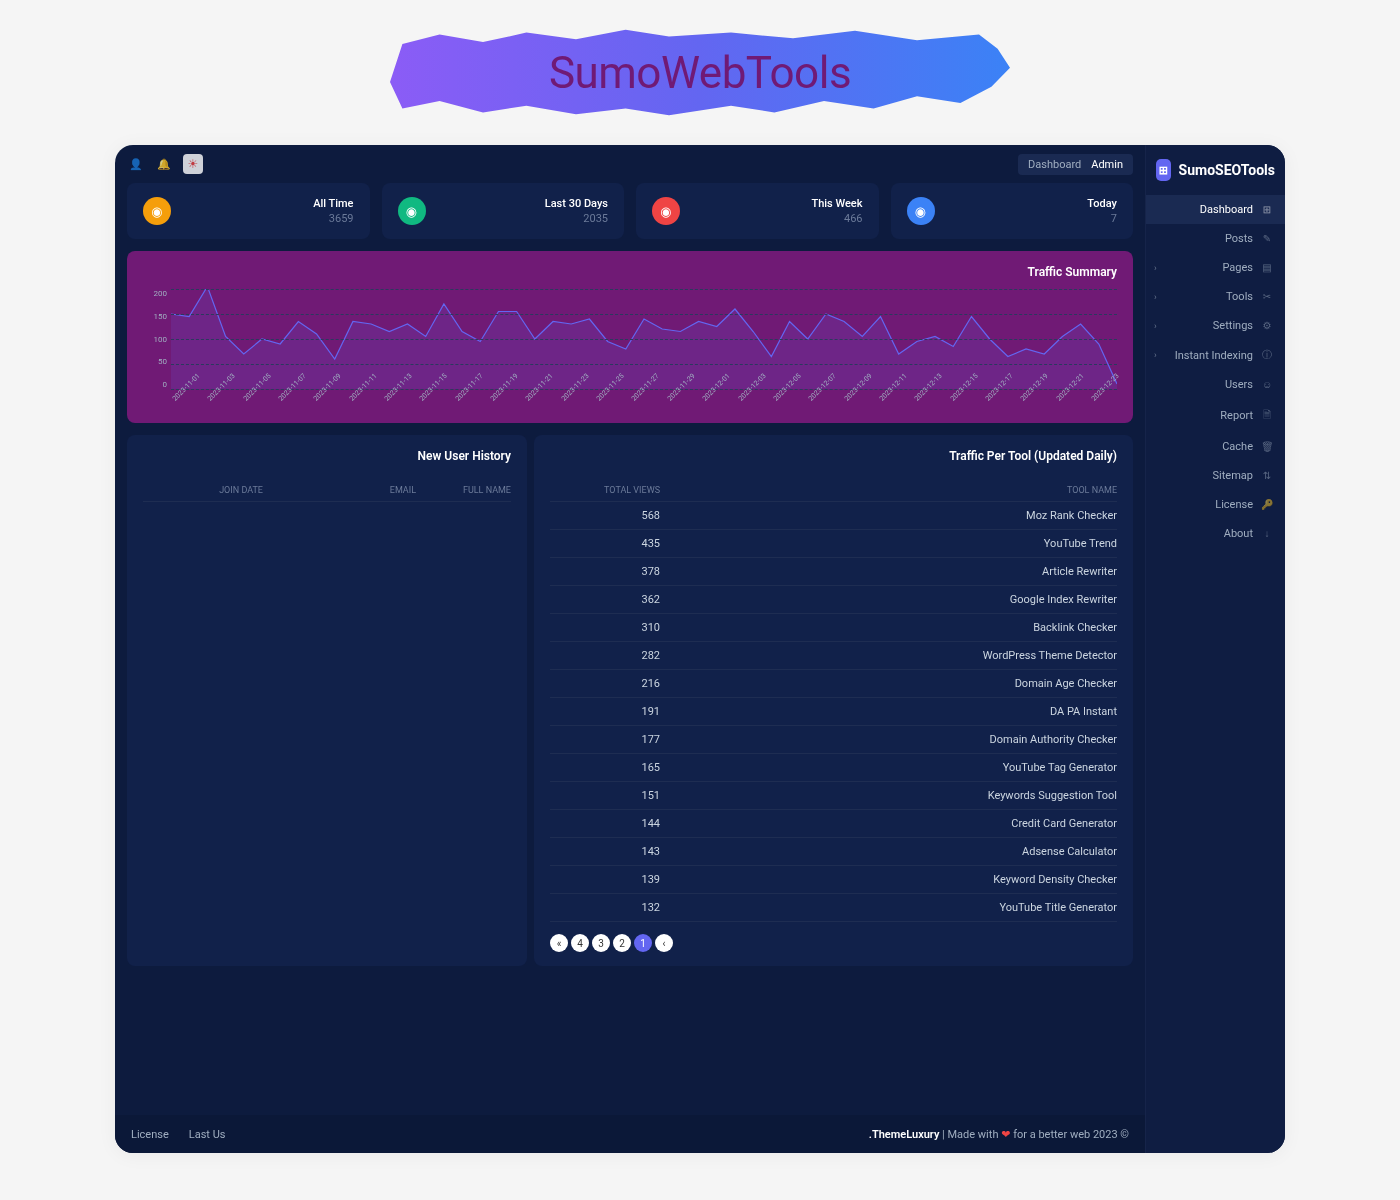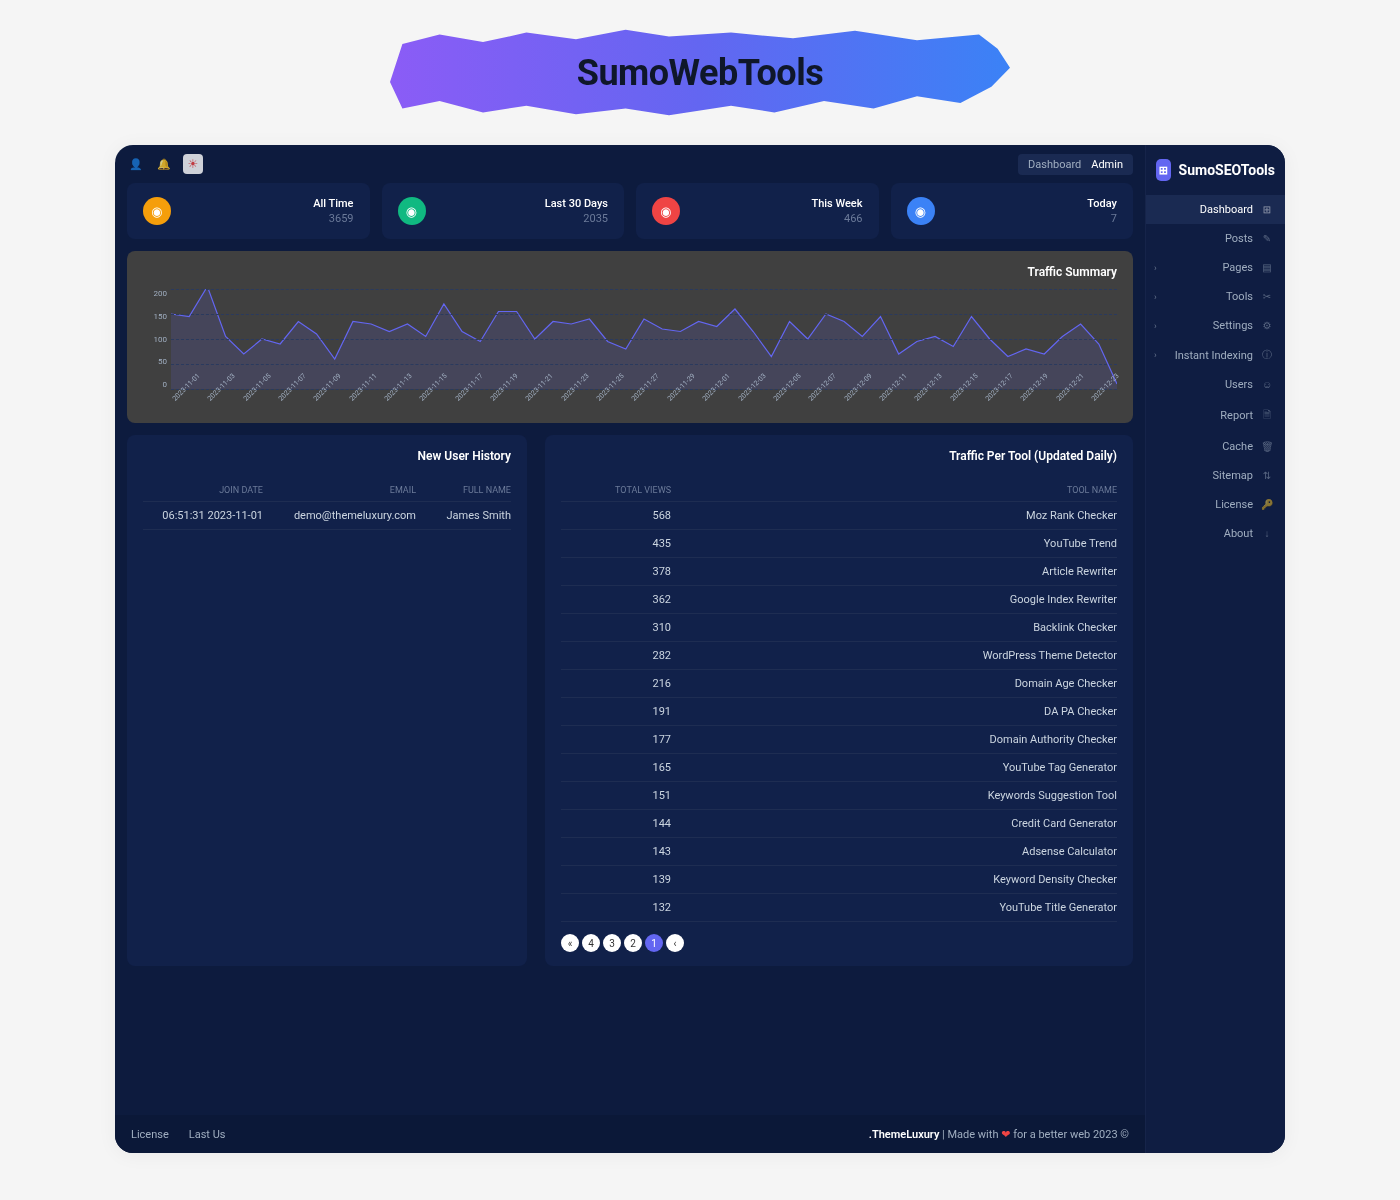--- a/index.html
+++ b/index.html
@@ -15,23 +15,23 @@
 .brush {
   position: absolute;
   width: 620px;
   height: 95px;
   background: linear-gradient(90deg, #8b5cf6 0%, #6366f1 50%, #3b82f6 100%);
   clip-path: polygon(2% 20%, 8% 10%, 15% 18%, 22% 8%, 30% 15%, 38% 5%, 45% 12%, 55% 8%, 65% 14%, 75% 6%, 85% 16%, 95% 10%, 98% 25%, 100% 45%, 97% 65%, 92% 82%, 85% 75%, 78% 88%, 70% 80%, 62% 92%, 55% 85%, 45% 95%, 38% 88%, 30% 94%, 22% 85%, 15% 92%, 8% 80%, 2% 88%, 0% 60%, 1% 40%);
   filter: blur(0.5px);
 }
 .hero-title {
   position: relative;
-  color: #0f172a;
-  font-size: 36px;
-  font-weight: 700;
+  color: #701a75;
+  font-size: 44px;
+  font-weight: 400;
   letter-spacing: -0.5px;
 }
 
 .frame {
   margin: 0 auto;
   width: 1170px;
   height: 1008px;
   background: #fff;
   border-radius: 18px;
   overflow: hidden;
@@ -164,21 +164,21 @@
   align-items: center;
   justify-content: center;
   color: #fff;
   font-size: 13px;
 }
 .stat-text { text-align: right; margin-left: 8px; }
 .stat-label { font-size: 11px; color: #fff; font-weight: 500; }
 .stat-value { font-size: 11px; color: #6b7a99; margin-top: 2px; }
 
 .chart-card {
-  background: #404040;
+  background: #701a75;
   border-radius: 8px;
   padding: 14px 16px;
   margin-bottom: 12px;
 }
 .card-title {
   text-align: right;
   color: #fff;
   font-size: 12px;
   font-weight: 600;
   margin-bottom: 10px;
@@ -211,21 +211,21 @@
 }
 .chart-x span {
   flex: 1;
   transform: rotate(-45deg);
   transform-origin: left top;
   white-space: nowrap;
   position: relative;
   top: 6px;
 }
 
-.two-col { display: flex; gap: 18px; }
+.two-col { display: flex; gap: 7px; }
 .card {
   background: #11214a;
   border-radius: 8px;
   padding: 14px 16px;
 }
 .user-card { width: 400px; }
 .tool-card { flex: 1; }
 
 .tbl-head {
   display: flex;
@@ -447,27 +447,20 @@
         </div>
 
         <div class="two-col">
           <div class="card user-card">
             <div class="card-title">New User History</div>
             <div class="tbl-head">
               <div class="c1">JOIN DATE</div>
               <div class="c2">EMAIL</div>
               <div class="c3">FULL NAME</div>
             </div>
-            <div id="user-rows">
-                <div class="tbl-row">
-                  <div class="c1">06:51:31 2023-11-01</div>
-                  <div class="c2">demo@themeluxury.com</div>
-                  <div class="c3">James Smith</div>
-                </div>
-              </div>
           </div>
 
           <div class="card tool-card">
             <div class="card-title">Traffic Per Tool (Updated Daily)</div>
             <div class="tbl-head">
               <div class="c1">TOTAL VIEWS</div>
               <div class="c2">TOOL NAME</div>
             </div>
             <div id="tool-rows">
                 <div class="tbl-row">
@@ -493,21 +486,21 @@
                 <div class="tbl-row">
                   <div class="c1">282</div>
                   <div class="c2">WordPress Theme Detector</div>
                 </div>
                 <div class="tbl-row">
                   <div class="c1">216</div>
                   <div class="c2">Domain Age Checker</div>
                 </div>
                 <div class="tbl-row">
                   <div class="c1">191</div>
-                  <div class="c2">DA PA Checker</div>
+                  <div class="c2">DA PA Instant</div>
                 </div>
                 <div class="tbl-row">
                   <div class="c1">177</div>
                   <div class="c2">Domain Authority Checker</div>
                 </div>
                 <div class="tbl-row">
                   <div class="c1">165</div>
                   <div class="c2">YouTube Tag Generator</div>
                 </div>
                 <div class="tbl-row">

